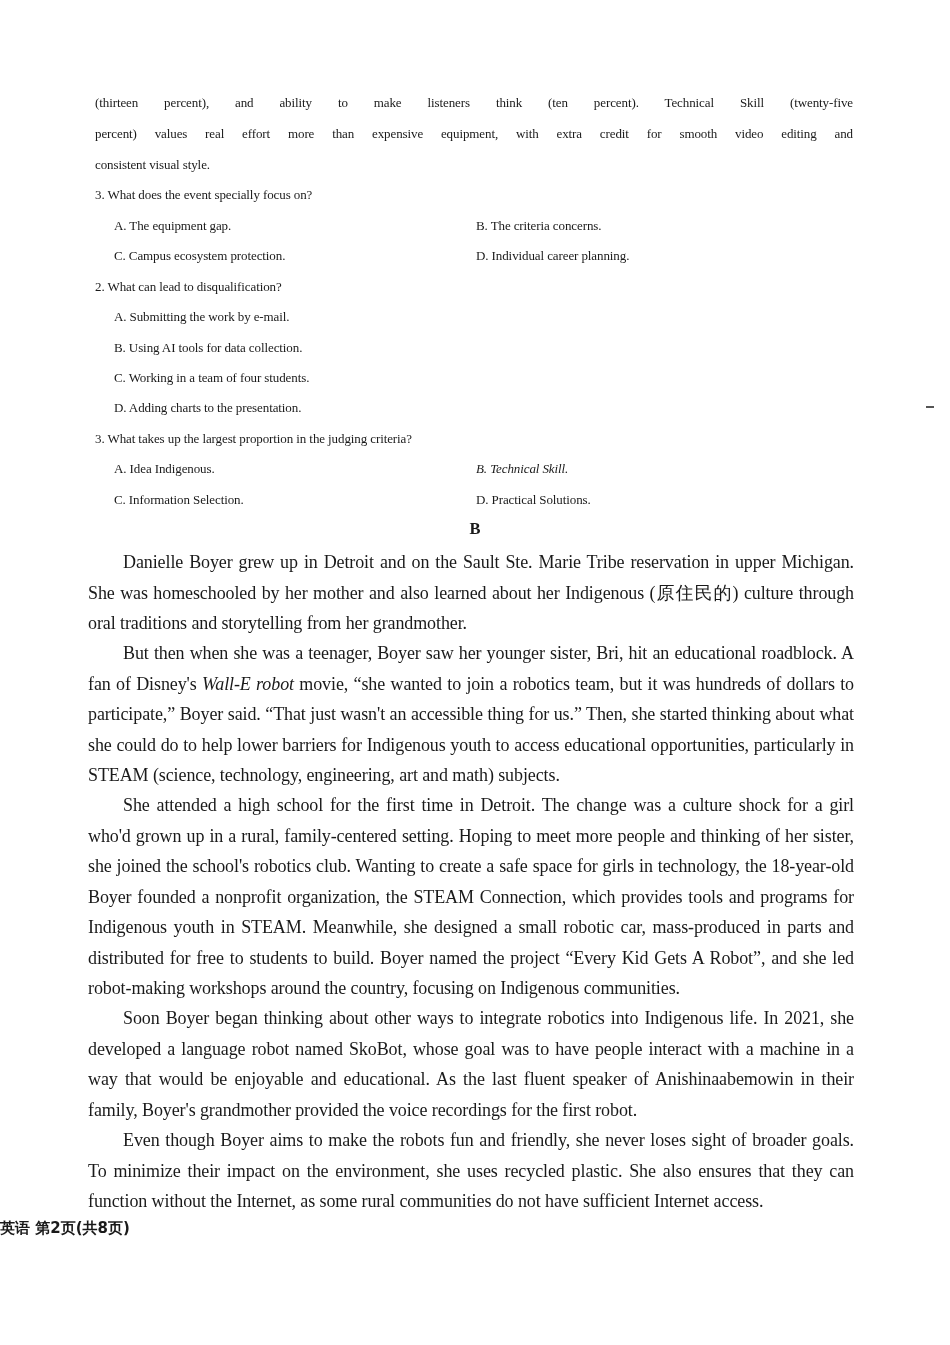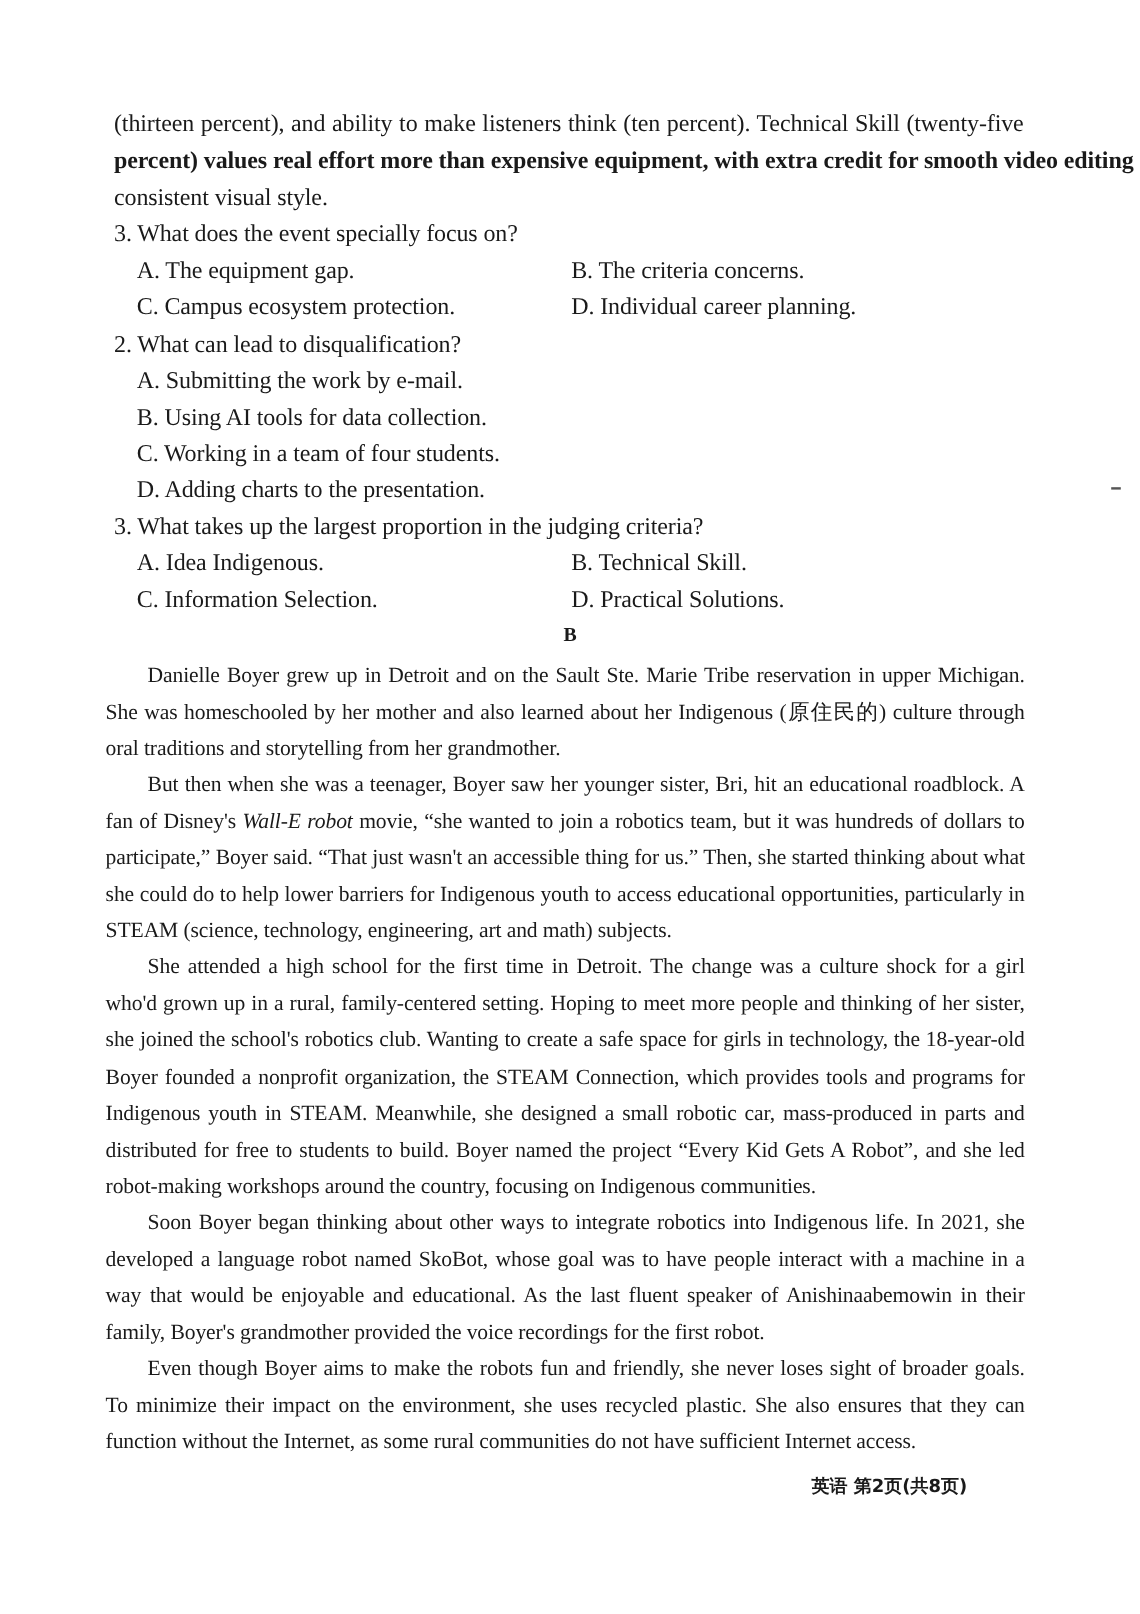--- a/index.html
+++ b/index.html
@@ -15,21 +15,21 @@
       font-family: "Liberation Serif", "DejaVu Serif", serif;
       color: #1a1a1a;
     }
     .page {
       position: absolute;
       left: 0; top: 0;
       width: 950px; height: 1345px;
     }
     .line {
       position: absolute;
-      font-size: 20px;
+      font-size: 13px;
       line-height: 20px;
       white-space: nowrap;
       letter-spacing: -0.1px;
     }
     .justify {
       text-align: justify;
       text-align-last: justify;
     }
     .para {
       position: absolute;
@@ -46,61 +46,60 @@
       left: 0; width: 950px;
       text-align: center;
       font-weight: bold;
       font-size: 16.5px;
       top: 519px;
     }
     .footer {
       position: absolute;
       left: 0; width: 806px;
       top: 1219px;
-      text-align: right;
+      text-align: left;
       font-weight: bold;
       font-size: 15px;
       font-family: "DejaVu Sans", sans-serif;
-      margin-top: 10px;
     }
     .mark {
       position: absolute;
       left: 926px; top: 406px;
       width: 8px; height: 2px;
       background: #555;
     }
     .q-stem { left: 95px; }
     .opt-a { left: 114px; }
     .opt-b { left: 476px; }
     i { font-style: italic; }
   </style>
 </head>
 <body>
 
 <div class="page">
 
   <div class="line justify" style="left:95px; top:93px; width:758px;">(thirteen percent), and ability to make listeners think (ten percent). Technical Skill (twenty-five</div>
-  <div class="line justify" style="left:95px; top:124px; width:758px;font-weight:bold;">percent) values real effort more than expensive equipment, with extra credit for smooth video editing and</div>
+  <div class="line justify" style="left:95px; top:124px; width:758px;">percent) values real effort more than expensive equipment, with extra credit for smooth video editing and</div>
   <div class="line" style="left:95px; top:155px;">consistent visual style.</div>
 
   <div class="line q-stem" style="top:185px;">3. What does the event specially focus on?</div>
   <div class="line opt-a" style="top:216px;">A. The equipment gap.</div>
   <div class="line opt-b" style="top:216px;">B. The criteria concerns.</div>
   <div class="line opt-a" style="top:246px;">C. Campus ecosystem protection.</div>
   <div class="line opt-b" style="top:246px;">D. Individual career planning.</div>
 
   <div class="line q-stem" style="top:277px;">2. What can lead to disqualification?</div>
   <div class="line opt-a" style="top:307px;">A. Submitting the work by e-mail.</div>
   <div class="line opt-a" style="top:338px;">B. Using AI tools for data collection.</div>
   <div class="line opt-a" style="top:368px;">C. Working in a team of four students.</div>
   <div class="line opt-a" style="top:398px;">D. Adding charts to the presentation.</div>
 
   <div class="line q-stem" style="top:429px;">3. What takes up the largest proportion in the judging criteria?</div>
   <div class="line opt-a" style="top:459px;">A. Idea Indigenous.</div>
-  <div class="line opt-b" style="top:459px;">B. Technical Skill.</div>
+  <div class="line opt-b" style="top:459px;font-style:italic;">B. Technical Skill.</div>
   <div class="line opt-a" style="top:490px;">C. Information Selection.</div>
   <div class="line opt-b" style="top:490px;">D. Practical Solutions.</div>
 
   <div class="section-title">B</div>
 
   <div class="para" style="top:547px;">
     <span class="indent"></span><span>Danielle Boyer grew up in Detroit and on the Sault Ste. Marie Tribe reservation in upper Michigan. She was homeschooled by her mother and also learned about her Indigenous (原住民的) culture through oral traditions and storytelling from her grandmother.</span>
   </div>
 
   <div class="para" style="top:638px;">

